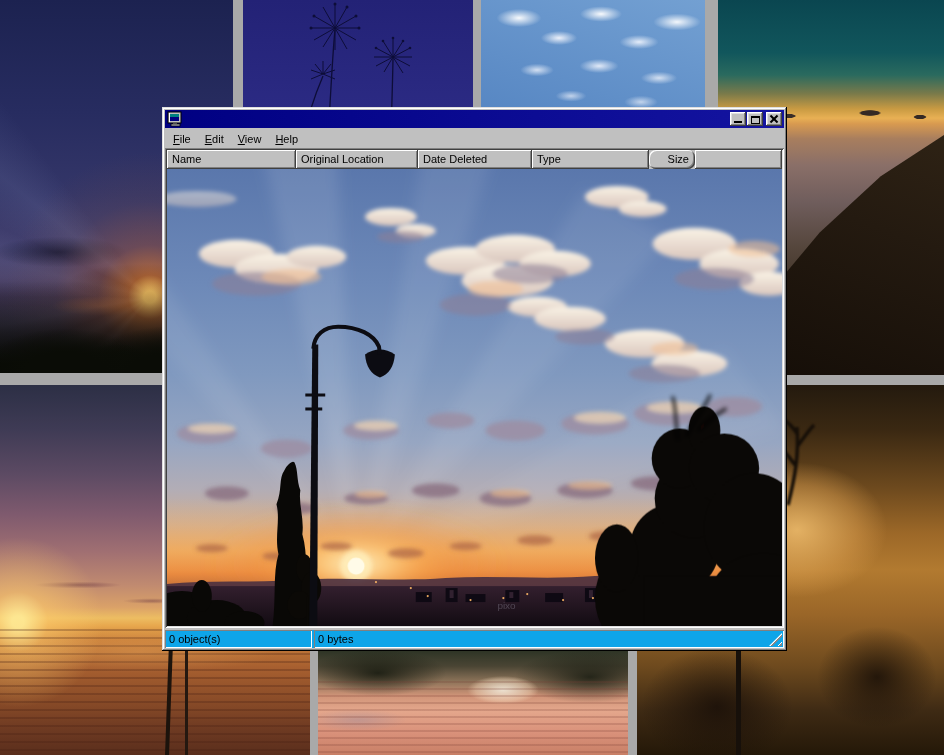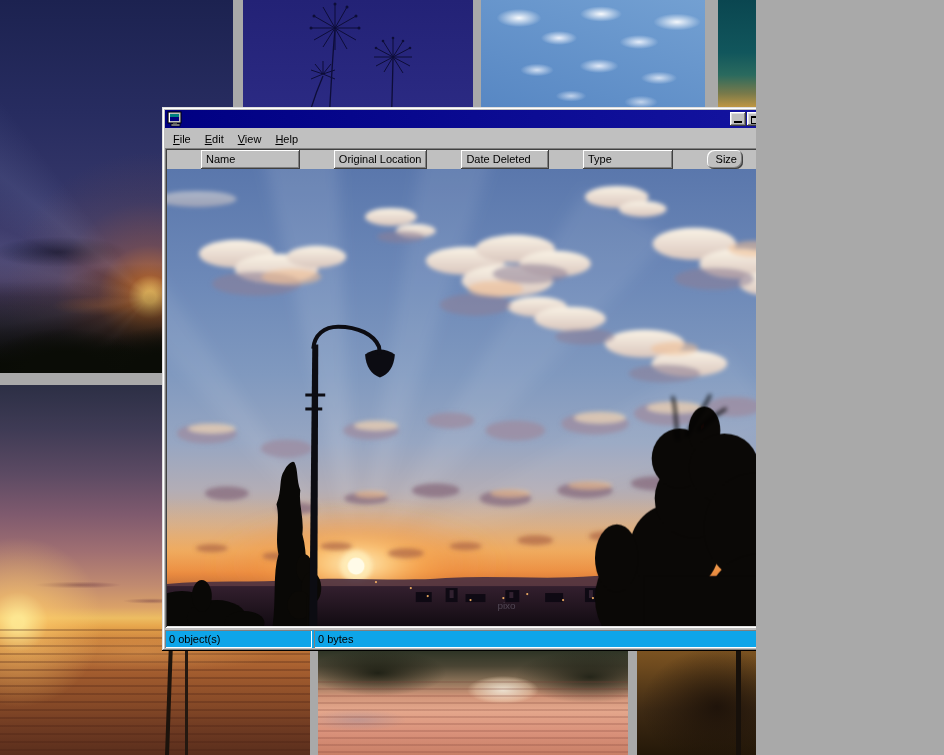--- a/index.html
+++ b/index.html
@@ -1,16 +1,16 @@
 <!DOCTYPE html>
 <html><head>
 <meta charset="utf-8">
 <style>
   html,body{margin:0;padding:0;background:#a9a9a9;}
-  .screen{position:relative;width:756px;height:755px;overflow:hidden;background:#a9a9a9;
+  .screen{position:relative;width:944px;height:755px;overflow:hidden;background:#a9a9a9;
           font-family:"Liberation Sans", sans-serif;}
   .tile{position:absolute;overflow:hidden;}
 
   
   .p1{left:0;top:0;width:233px;height:373px;
     background:
       radial-gradient(circle at 150px 297px, rgba(255,200,100,.95) 0 6px, rgba(240,130,40,.6) 22px, rgba(190,95,40,.32) 52px, rgba(130,80,60,.14) 95px, transparent 145px),
       conic-gradient(from 215deg at 150px 297px, transparent 0deg, rgba(170,185,230,.12) 7deg, transparent 15deg, rgba(170,185,230,.09) 24deg, transparent 33deg, rgba(170,185,230,.11) 44deg, transparent 55deg, rgba(170,185,230,.08) 68deg, transparent 80deg, rgba(170,185,230,.10) 94deg, transparent 108deg),
       radial-gradient(ellipse 95px 22px at 60px 252px, rgba(18,22,52,.85), transparent 70%),
       radial-gradient(ellipse 110px 26px at 145px 282px, rgba(16,18,46,.9), transparent 70%),
@@ -105,21 +105,21 @@
     font-size:11px;color:#000;padding-left:1px;}
   .mi{padding:2px 7px;cursor:default;}
 
   .client{flex:1;display:flex;flex-direction:column;min-height:0;background:#c0c0c0;
     box-shadow: inset 1px 1px 0 #808080, inset -1px -1px 0 #fff,
                 inset 2px 2px 0 #404040, inset -2px -2px 0 #dfdfdf;
     padding:2px;}
   .hdr{height:19px;flex:0 0 19px;display:flex;}
   .hc{box-sizing:border-box;height:19px;background:#c0c0c0;font-size:11px;color:#000;
     padding:3px 0 7px 5px;white-space:nowrap;overflow:hidden;
-    box-shadow: inset -1px -1px 0 #404040, inset 1px 1px 0 #fff, inset -2px -2px 0 #808080; margin-left: 34px;}
+    box-shadow: inset -1px -1px 0 #404040, inset 1px 1px 0 #fff, inset -2px -2px 0 #808080;}
   .c0{width:129px;}.c1{width:122px;}.c2{width:114px;}.c3{width:117px;}
   .c4{width:46px;text-align:right;padding-right:6px;padding-left:0;border-radius:7px;}
   .c5{flex:1;}
   .photo{flex:1;min-height:0;position:relative;background:#15803d;}
   .photo svg{display:block;width:100%;height:100%;}
 
   .statusbar{height:18px;flex:0 0 18px;margin-top:2px;display:flex;position:relative;background:#0ea5e9;}
   .sp{box-sizing:border-box;height:18px;font-size:11px;color:#000;padding:3px 4px 0 4px;
     box-shadow: inset 1px 1px 0 #808080, inset -1px -1px 0 #fff;white-space:nowrap;overflow:hidden;}
   .sp1{width:147px;margin-right:2px;}

